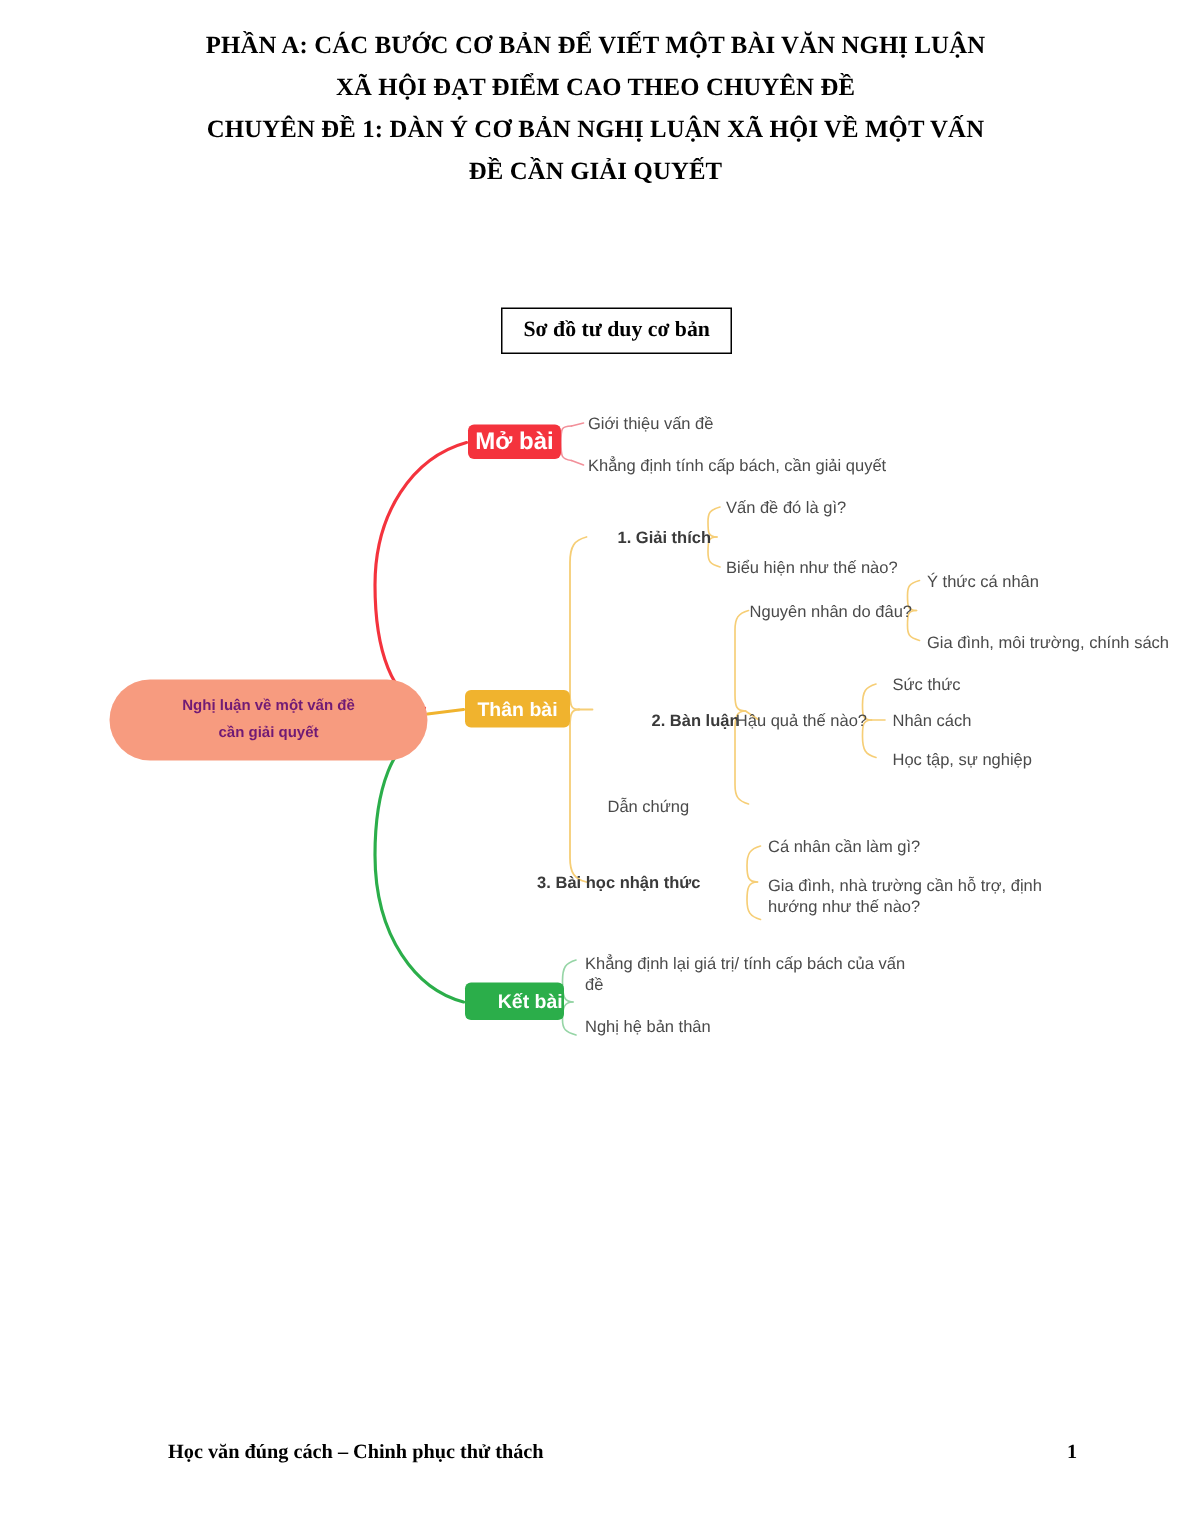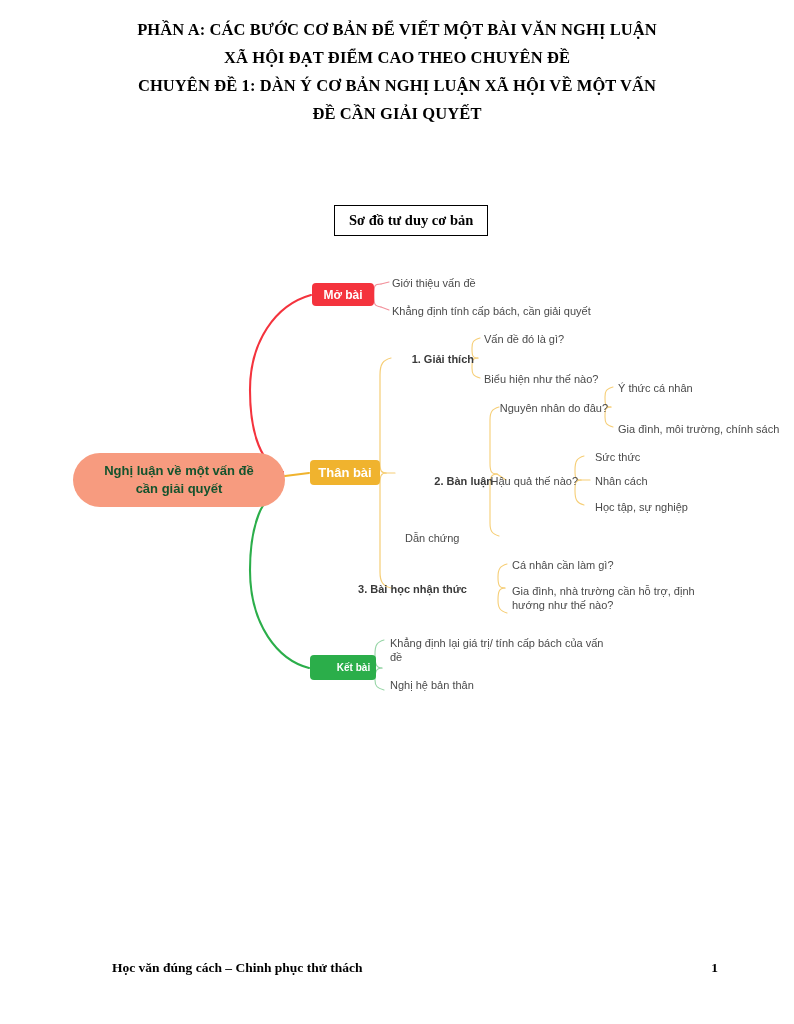--- a/index.html
+++ b/index.html
@@ -78,41 +78,41 @@
     font-family: "Liberation Sans", sans-serif;
     font-weight: bold;
     color: #ffffff;
     border-radius: 4px;
     display: flex;
     align-items: center;
     justify-content: center;
     white-space: nowrap;
     box-sizing: border-box;
   }
-  .chip-open   { left: 312px; top: 33px;  width: 62px; height: 23px; font-size: 12px; background: #F4333D; }
+  .chip-open   { left: 312px; top: 33px;  width: 62px; height: 23px; font-size: 16px; background: #F4333D; }
   .chip-body   { left: 310px; top: 210px; width: 70px; height: 25px; font-size: 13px;   background: #F0B32E; }
-  .chip-end    { left: 310px; top: 405px; width: 66px; height: 25px; font-size: 10px;   background: #2BAE4A; padding-left: 21px; }
+  .chip-end    { left: 310px; top: 405px; width: 66px; height: 25px; font-size: 13px;   background: #2BAE4A; padding-left: 21px; }
 
   .center-node {
     position: absolute;
     left: 73px;
     top: 203px;
     width: 212px;
     height: 54px;
     background: #F79B7F;
     border-radius: 27px;
     display: flex;
     flex-direction: column;
     align-items: center;
     justify-content: center;
     font-family: "Liberation Sans", sans-serif;
     font-weight: bold;
-    font-size: 13px;
+    font-size: 10px;
     line-height: 18px;
-    color: #14532d;
+    color: #701a75;
     text-align: center;
     box-sizing: border-box;
   }
   .center-node span { display: block; }
 
   
   .lbl {
     position: absolute;
     font-family: "Liberation Sans", sans-serif;
     font-size: 11px;

